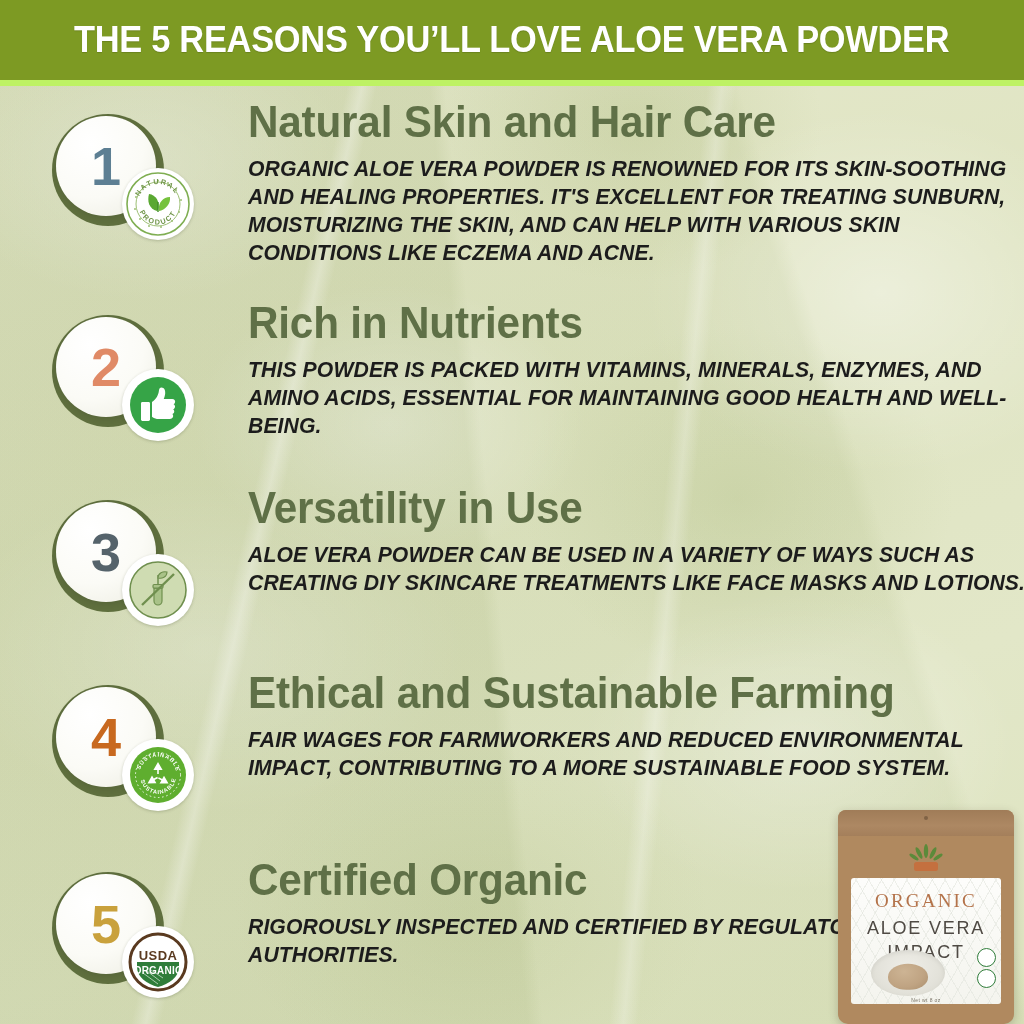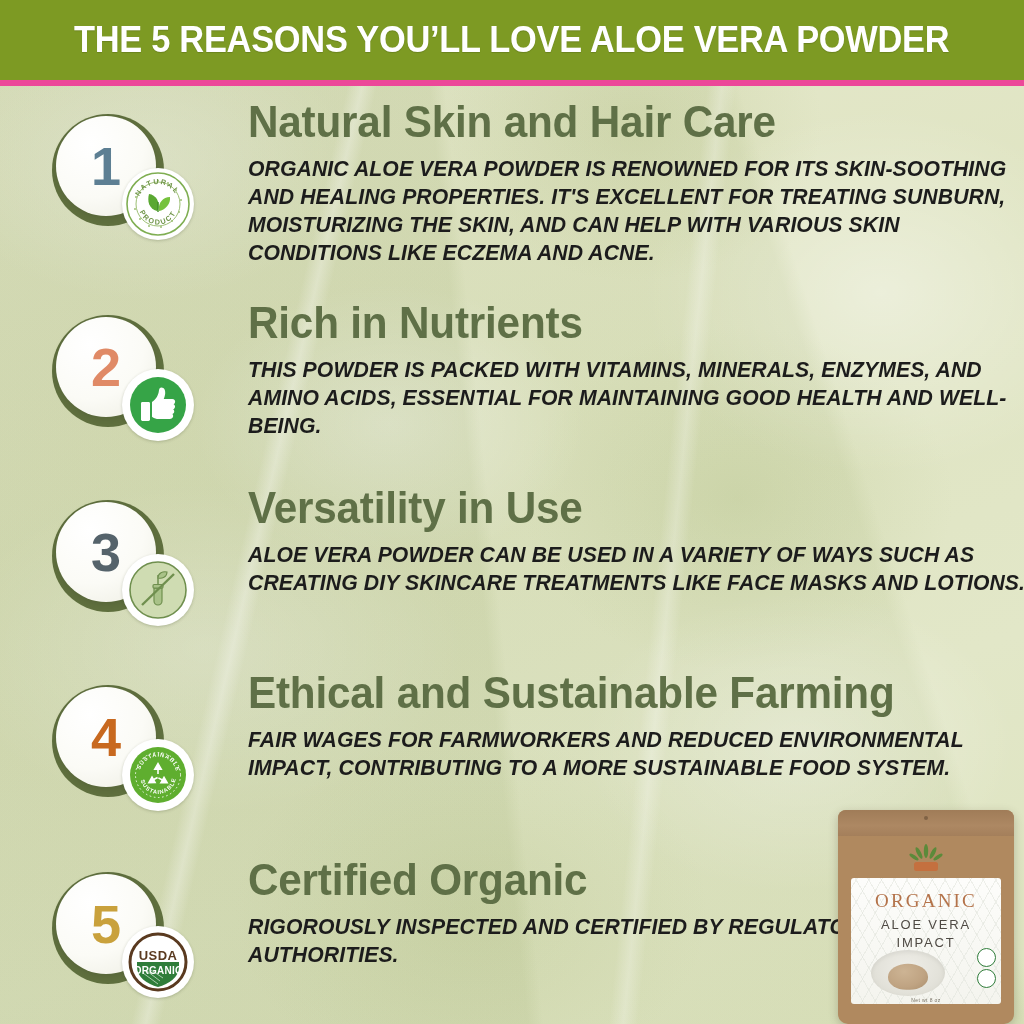--- a/index.html
+++ b/index.html
@@ -10,21 +10,21 @@
     height: 1024px;
     overflow: hidden;
     background: #ffffff;
     font-family: "Liberation Sans", sans-serif;
   }
 
   #page {
     position: relative;
     width: 1024px;
     height: 1024px;
-    background: #ec4899;
+    background: #bef264;
     overflow: hidden;
   }
 
   
   .header-bar {
     position: absolute;
     top: 0; left: 0;
     width: 1024px;
     height: 80px;
     background: #7d9a23;
@@ -227,21 +227,21 @@
     font-family: "Liberation Serif", serif;
     font-size: 19px;
     letter-spacing: 2.2px;
     color: #b4734a;
   }
   .pl-name {
     position: absolute;
     top: 38px; left: 0; right: 0;
     text-align: center;
     font-family: "Liberation Sans", sans-serif;
-    font-size: 13px;
+    font-size: 18px;
     letter-spacing: 1.8px;
     line-height: 1.35;
     color: #4f4a44;
   }
   .pl-bowl {
     position: absolute;
     left: 20px; bottom: 8px;
     width: 74px; height: 46px;
     border-radius: 50%;
     background: radial-gradient(ellipse at 50% 40%, #efeee8 0%, #e3e2da 60%, #d6d5cb 100%);

